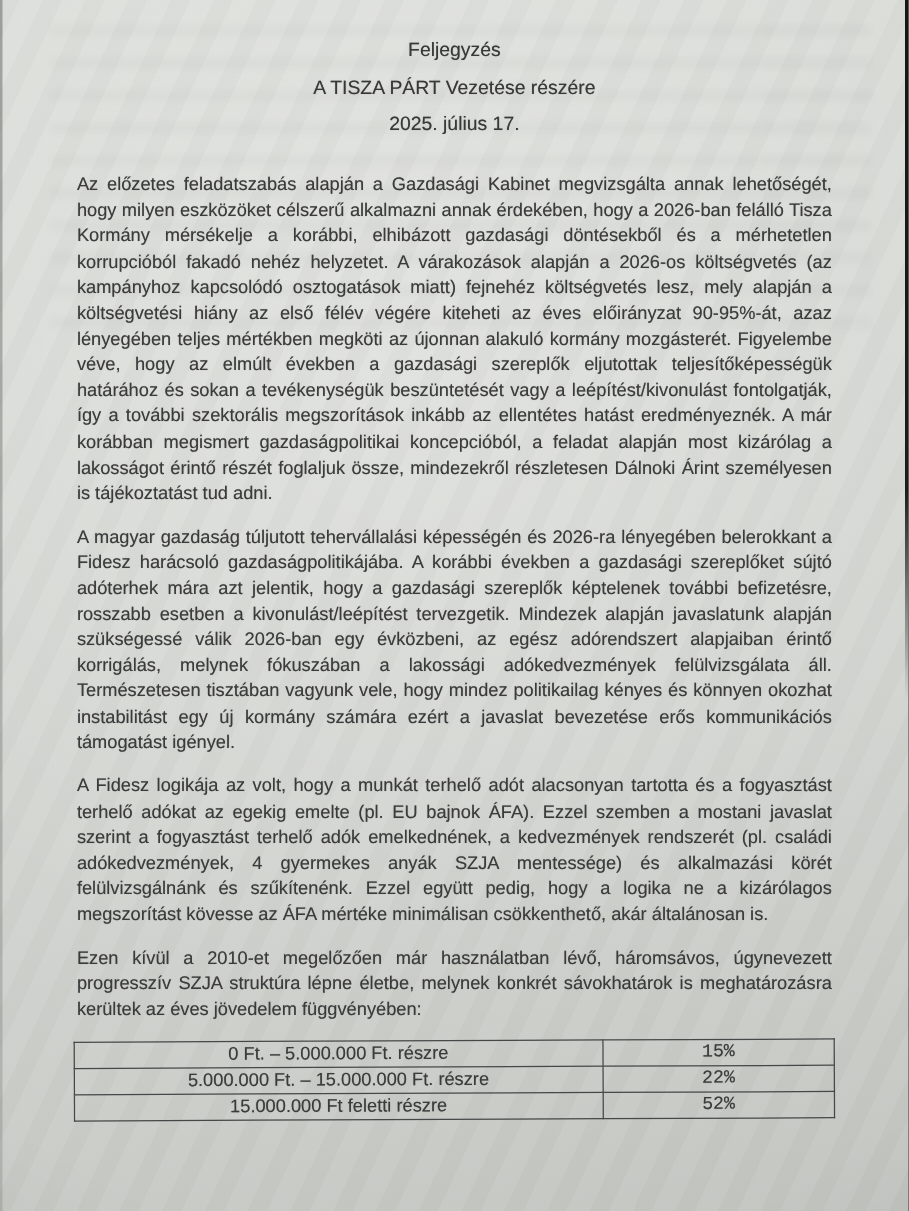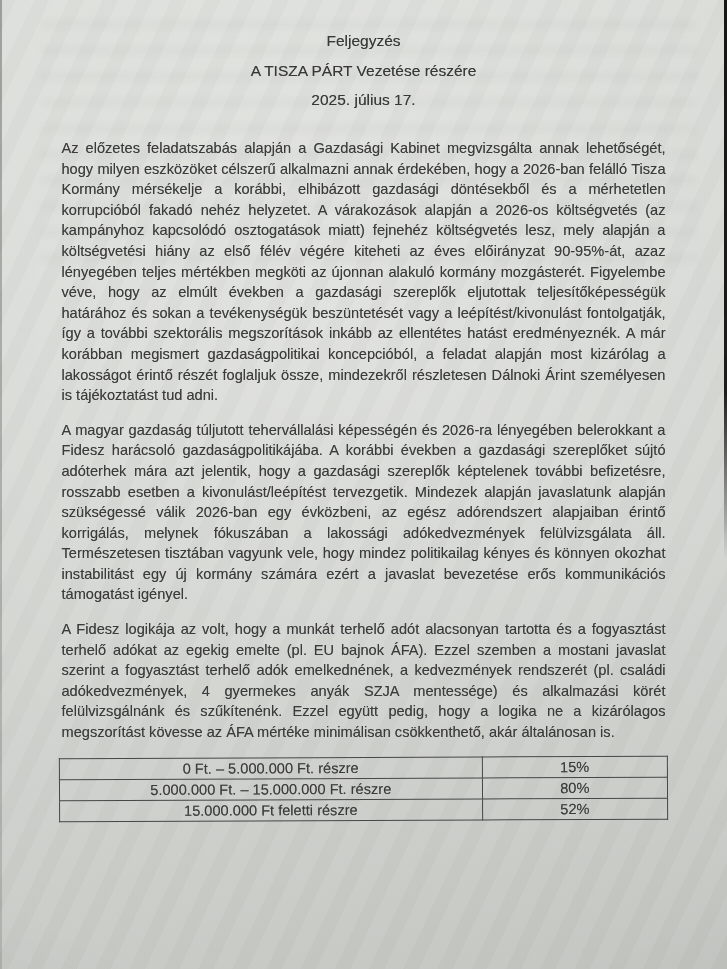--- a/index.html
+++ b/index.html
@@ -99,52 +99,53 @@
   .tax-table td {
     border: 1px solid #474747;
     height: 20px;
     padding: 0 4px;
     font-size: 14.6px;
     text-align: center;
     color: #3b3b3b;
     text-shadow: 0 0 0.6px rgba(59,59,59,0.5);
   }
   .tax-table td.band { width: 69.5%; }
-  .tax-table td.rate { width: 30.5%; }
+  .tax-table td.rate { width: 30.5%; font-family: Liberation Mono, monospace; }
 </style>
 </head>
 <body>
 
 <div class="photo">
   <div class="edge-sliver-left"></div>
   <div class="edge-sliver-right"></div>
 
   <div class="sheet">
 
     <div class="doc-header">
       <div class="line">Feljegyzés</div>
       <div class="line">A TISZA PÁRT Vezetése részére</div>
       <div class="line">2025. július 17.</div>
     </div>
 
     <div class="content">
       <p>Az előzetes feladatszabás alapján a Gazdasági Kabinet megvizsgálta annak lehetőségét, hogy milyen eszközöket célszerű alkalmazni annak érdekében, hogy a 2026-ban felálló Tisza Kormány mérsékelje a korábbi, elhibázott gazdasági döntésekből és a mérhetetlen korrupcióból fakadó nehéz helyzetet. A várakozások alapján a 2026-os költségvetés (az kampányhoz kapcsolódó osztogatások miatt) fejnehéz költségvetés lesz, mely alapján a költségvetési hiány az első félév végére kiteheti az éves előirányzat 90-95%-át, azaz lényegében teljes mértékben megköti az újonnan alakuló kormány mozgásterét. Figyelembe véve, hogy az elmúlt években a gazdasági szereplők eljutottak teljesítőképességük határához és sokan a tevékenységük beszüntetését vagy a leépítést/kivonulást fontolgatják, így a további szektorális megszorítások inkább az ellentétes hatást eredményeznék. A már korábban megismert gazdaságpolitikai koncepcióból, a feladat alapján most kizárólag a lakosságot érintő részét foglaljuk össze, mindezekről részletesen Dálnoki Árint személyesen is tájékoztatást tud adni.</p>
       <p>A magyar gazdaság túljutott tehervállalási képességén és 2026-ra lényegében belerokkant a Fidesz harácsoló gazdaságpolitikájába. A korábbi években a gazdasági szereplőket sújtó adóterhek mára azt jelentik, hogy a gazdasági szereplők képtelenek további befizetésre, rosszabb esetben a kivonulást/leépítést tervezgetik. Mindezek alapján javaslatunk alapján szükségessé válik 2026-ban egy évközbeni, az egész adórendszert alapjaiban érintő korrigálás, melynek fókuszában a lakossági adókedvezmények felülvizsgálata áll. Természetesen tisztában vagyunk vele, hogy mindez politikailag kényes és könnyen okozhat instabilitást egy új kormány számára ezért a javaslat bevezetése erős kommunikációs támogatást igényel.</p>
       <p>A Fidesz logikája az volt, hogy a munkát terhelő adót alacsonyan tartotta és a fogyasztást terhelő adókat az egekig emelte (pl. EU bajnok ÁFA). Ezzel szemben a mostani javaslat szerint a fogyasztást terhelő adók emelkednének, a kedvezmények rendszerét (pl. családi adókedvezmények, 4 gyermekes anyák SZJA mentessége) és alkalmazási körét felülvizsgálnánk és szűkítenénk. Ezzel együtt pedig, hogy a logika ne a kizárólagos megszorítást kövesse az ÁFA mértéke minimálisan csökkenthető, akár általánosan is.</p>
+      <p>Ezen kívül a 2010-et megelőzően már használatban lévő, háromsávos, úgynevezett progresszív SZJA struktúra lépne életbe, melynek konkrét sávokhatárok is meghatározásra kerültek az éves jövedelem függvényében:</p>
     </div>
 
     <table class="tax-table">
       <tbody>
         <tr>
           <td class="band">0 Ft. – 5.000.000 Ft. részre</td>
           <td class="rate">15%</td>
         </tr>
         <tr>
           <td class="band">5.000.000 Ft. – 15.000.000 Ft. részre</td>
-          <td class="rate">80%</td>
+          <td class="rate">22%</td>
         </tr>
         <tr>
           <td class="band">15.000.000 Ft feletti részre</td>
           <td class="rate">52%</td>
         </tr>
       </tbody>
     </table>
 
   </div>
 </div>

